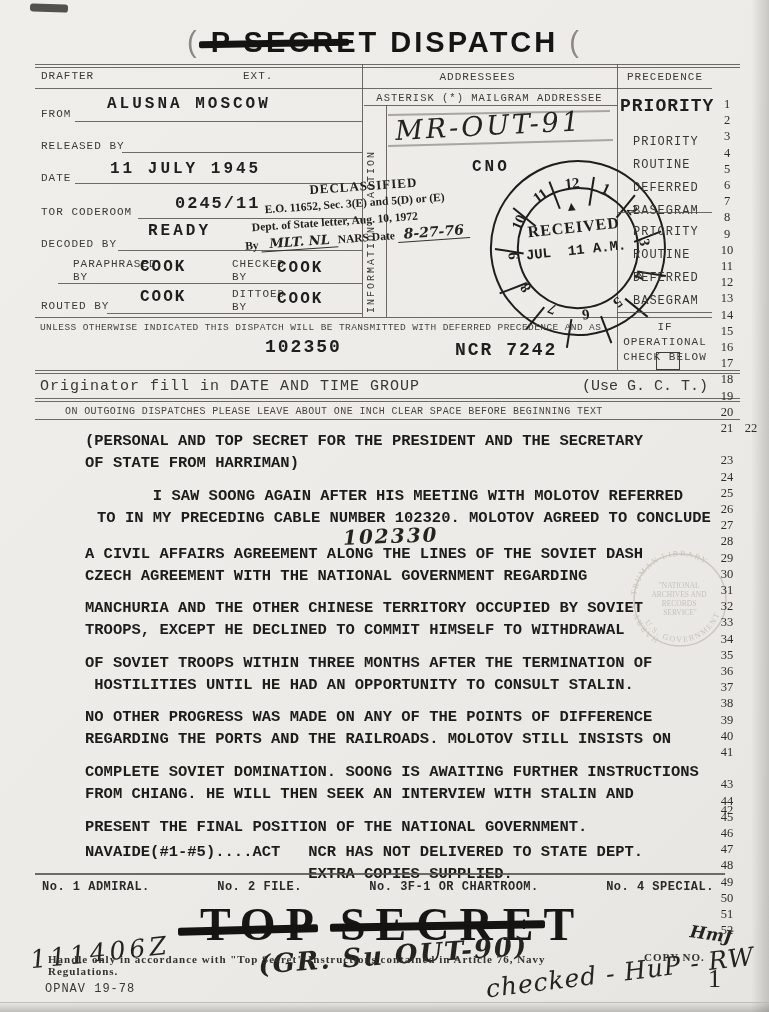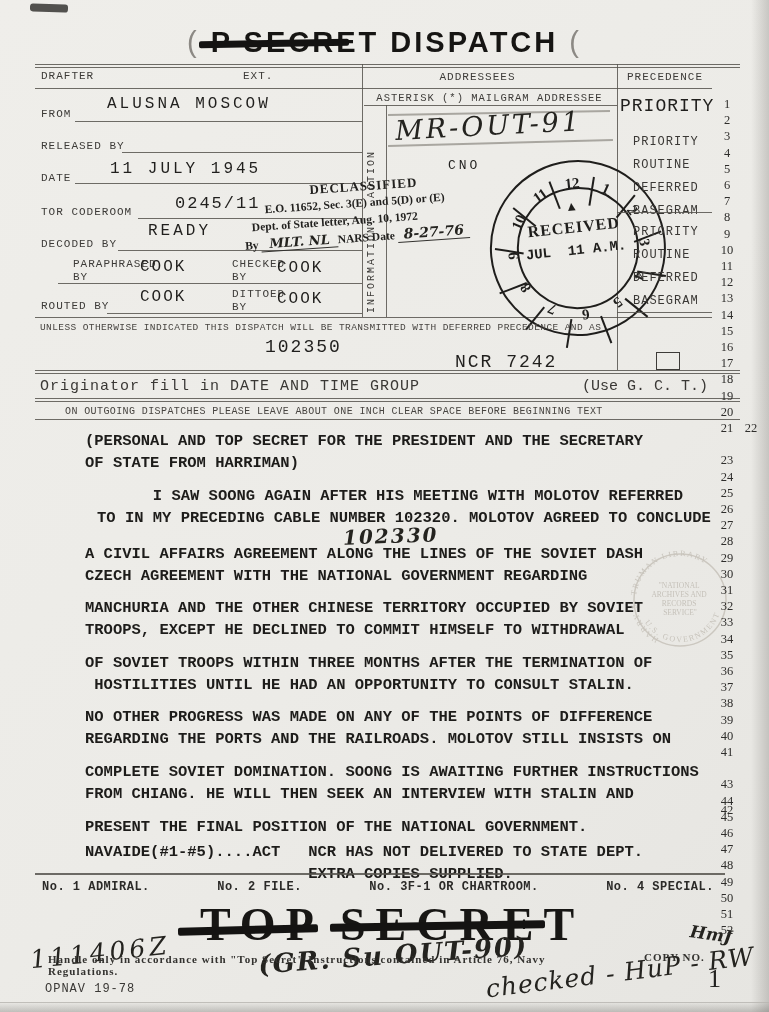--- a/index.html
+++ b/index.html
@@ -3,21 +3,21 @@
 <meta charset="utf-8">
 <style>
   html,body{margin:0;padding:0;background:#d8d7d4;}
   .page{position:relative;width:769px;height:1012px;margin:0 auto;overflow:hidden;
         background:#edecE8;background:linear-gradient(135deg,#efeeea 0%,#ecebe7 55%,#e6e5e1 100%);
         font-family:"Liberation Sans",sans-serif;color:#232220;}
   .abs{position:absolute;}
   .rule{position:absolute;height:1px;background:#56534e;opacity:.85;}
   .vrule{position:absolute;width:1px;background:#56534e;opacity:.85;}
   .label{position:absolute;font-family:"Liberation Mono",monospace;font-size:11px;color:#3d3b38;letter-spacing:1px;white-space:pre;}
-  .typed{position:absolute;font-family:"Liberation Mono",monospace;font-weight:normal;color:#201f1d;white-space:pre;}
+  .typed{position:absolute;font-family:"Liberation Mono",monospace;font-weight:bold;color:#201f1d;white-space:pre;}
   .smallprint{position:absolute;font-family:"Liberation Mono",monospace;font-size:10px;color:#474440;letter-spacing:.4px;white-space:pre;}
   .body-par{position:absolute;left:85px;font-family:"Liberation Mono",monospace;font-weight:bold;
             font-size:15.5px;line-height:22px;color:#1d1c1a;white-space:pre;letter-spacing:0px;}
   .vertical{writing-mode:vertical-rl;transform:rotate(180deg);font-family:"Liberation Mono",monospace;
             font-size:10px;letter-spacing:2px;color:#3d3b38;}
   .pencil{color:#96938e;}
   .ink-script{font-family:"DejaVu Serif",serif;font-style:italic;color:#24231f;}
   .strikebar{position:absolute;background:#141312;border-radius:2px;}
   .precedence-list{position:absolute;display:flex;flex-direction:column;gap:9px;
             font-family:"Liberation Mono",monospace;font-size:12px;letter-spacing:1px;color:#3a3835;}
@@ -119,21 +119,21 @@
   <div class="label" style="left: 350px; top: 71px; width: 255px; text-align: center; white-space: pre-line;">ADDRESSEES</div>
   <div class="label" style="left: 362px; top: 92px; width: 255px; text-align: center; font-size: 10.5px; white-space: pre-line;">ASTERISK (*) MAILGRAM ADDRESSEE</div>
 
   <div class="abs vertical" style="left:366px;top:118px;height:80px;">ACTION</div>
   <div class="abs vertical" style="left:366px;top:218px;height:95px;">INFORMATION</div>
 
   <div class="rule" style="left:388px;top:112px;width:222px;height:2px;background:#a19e98;transform:rotate(-1deg);opacity:.9;"></div>
   <div class="abs ink-script pencil" style="left:395px;top:110px;font-size:27px;letter-spacing:3px;transform:rotate(-3deg);">MR-OUT-91</div>
   <div class="rule" style="left:388px;top:142px;width:225px;height:2px;background:#a19e98;transform:rotate(-1.5deg);opacity:.9;"></div>
 
-  <div class="typed" style="left:448px;top:158px;font-size:13px;letter-spacing:3px;">CNO</div>
+  <div class="typed" style="left:472px;top:158px;font-size:16px;letter-spacing:3px;">CNO</div>
 
   <div class="stamp-declass">
     <div style="font-size:13px;letter-spacing:1px;margin-left:68px;">DECLASSIFIED</div>
     <div style="margin-left:22px;">E.O. 11652, Sec. 3(E) and 5(D) or (E)</div>
     <div style="margin-left:8px;">Dept. of State letter, Aug. 10, 1972</div>
     <div>
       <span>By</span>
       <span class="ink-script" style="border-bottom:1px solid #33322f;padding:0 8px;font-size:13px;">MLT. NL</span><span>NARS Date</span>
       <span class="ink-script" style="border-bottom:1px solid #33322f;padding:0 6px;font-size:14px;">8-27-76</span>
     </div>
@@ -182,25 +182,27 @@
       <div>BASEGRAM</div>
     </div>
   <div class="rule" style="left:617px;top:212px;width:95px;"></div>
   <div class="precedence-list" id="prec-info" style="left:633px;top:225px;">
       <div>PRIORITY</div>
       <div>ROUTINE</div>
       <div>DEFERRED</div>
       <div>BASEGRAM</div>
     </div>
   <div class="rule" style="left:617px;top:312px;width:95px;"></div>
+  <div class="label" style="left:617px;top:320px;width:96px;text-align:center;font-size:11px;line-height:15px;white-space:pre-line;">IF OPERATIONAL
+CHECK BELOW</div>
   <div class="abs" style="left:656px;top:352px;width:22px;height:16px;border:1.5px solid #3d3b38;"></div>
 
   <div class="smallprint" style="left:40px;top:322px;font-size:9.5px;">UNLESS OTHERWISE INDICATED THIS DISPATCH WILL BE TRANSMITTED WITH DEFERRED PRECEDENCE AND AS</div>
   <div class="typed" style="left:265px;top:337px;font-size:18px;letter-spacing:2px;">102350</div>
-  <div class="typed" style="left:455px;top:352px;font-size:18px;letter-spacing:2px;">NCR 7242</div>
+  <div class="typed" style="left:455px;top:340px;font-size:18px;letter-spacing:2px;">NCR 7242</div>
 
   <div class="abs" style="left:40px;top:378px;font-family:'Liberation Mono',monospace;font-size:15px;color:#3a3835;letter-spacing:1px;">Originator fill in DATE AND TIME GROUP</div>
   <div class="abs" style="left:582px;top:378px;font-family:'Liberation Mono',monospace;font-size:15px;color:#3a3835;">(Use G. C. T.)</div>
   <div class="smallprint" style="left:65px;top:406px;">ON OUTGOING DISPATCHES PLEASE LEAVE ABOUT ONE INCH CLEAR SPACE BEFORE BEGINNING TEXT</div>
 
   <div class="body-par" style="top:430px;">(PERSONAL AND TOP SECRET FOR THE PRESIDENT AND THE SECRETARY
 OF STATE FROM HARRIMAN)</div>
   <div class="body-par" style="top:485px;margin-left:12px;">      I SAW SOONG AGAIN AFTER HIS MEETING WITH MOLOTOV REFERRED
 TO IN MY PRECEDING CABLE NUMBER 102320. MOLOTOV AGREED TO CONCLUDE</div>
   <div class="abs ink-script" style="left:343px;top:524px;font-size:20px;font-weight:bold;letter-spacing:2px;transform:rotate(-2deg);">102330</div>

